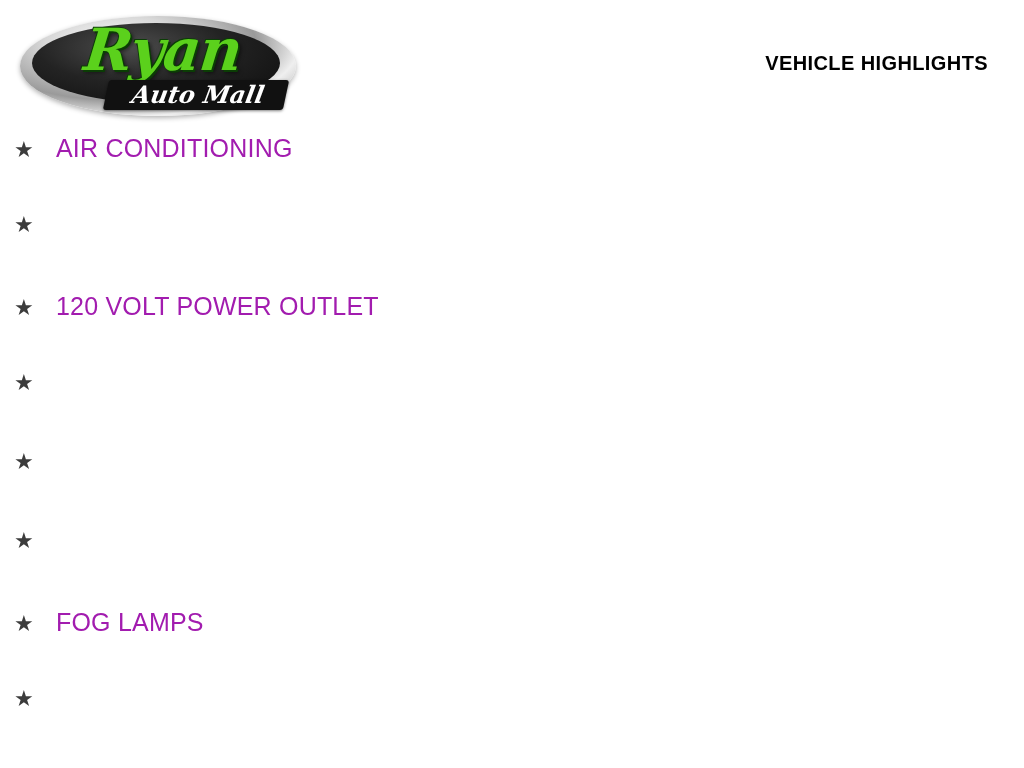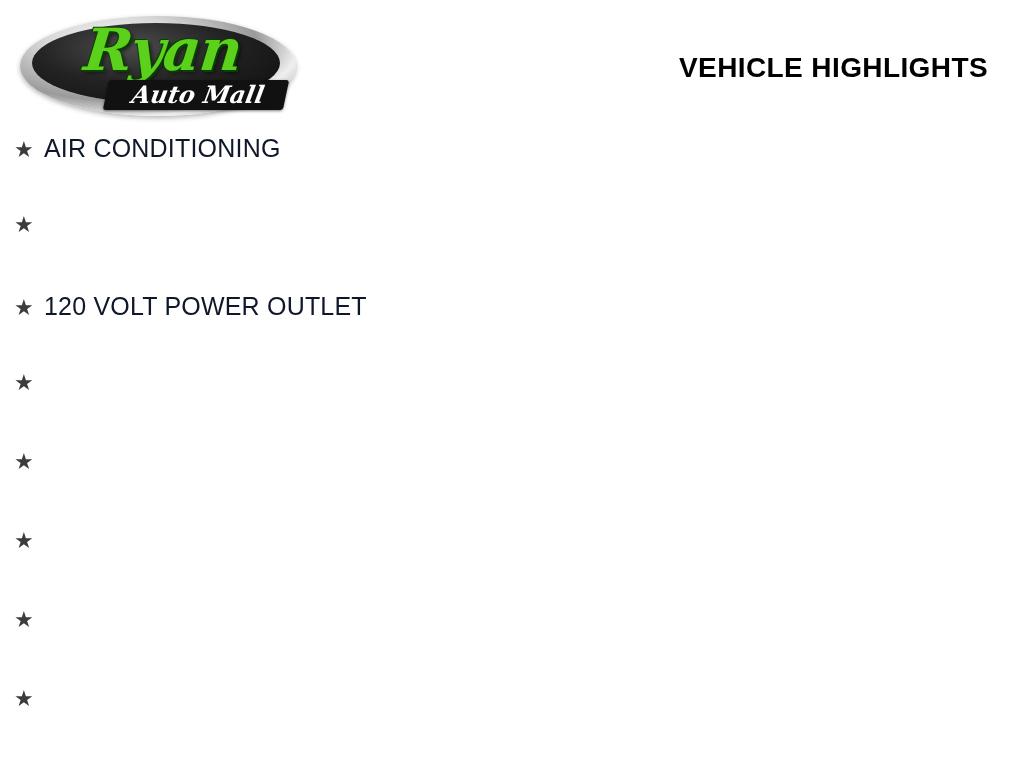--- a/index.html
+++ b/index.html
@@ -95,21 +95,21 @@
     line-height: 28px;
     color: #ffffff;
     letter-spacing: 0px;
     transform: skewX(-10deg);
   }
 
   .doc-title {
     position: absolute;
     right: 36px;
     top: 52px;
-    font-size: 28px;
+    font-size: 20px;
     font-weight: bold;
     color: #000000;
     letter-spacing: 0.4px;
     white-space: nowrap;
     text-align: center;
   }
 
   
   .highlights {
     position: absolute;
@@ -127,23 +127,24 @@
     width: 30px;
     flex: 0 0 30px;
     font-size: 22px;
     line-height: 24px;
     color: #3c3c3c;
     text-align: left;
   }
   .hl-text {
     font-size: 25px;
     line-height: 28px;
-    color: #0f172a;
+    color: #a21caf;
     letter-spacing: 0.2px;
     white-space: nowrap;
+    margin-left: 12px;
   }
 </style>
 </head>
 <body>
 
 <div class="page">
 
   <div class="header">
 
     <div class="logo">
@@ -180,20 +181,21 @@
     <div class="hl-item">
       <span class="hl-bullet">★</span>
     </div>
 
     <div class="hl-item">
       <span class="hl-bullet">★</span>
     </div>
 
     <div class="hl-item">
       <span class="hl-bullet">★</span>
+      <span class="hl-text">FOG LAMPS</span>
     </div>
 
     <div class="hl-item">
       <span class="hl-bullet">★</span>
     </div>
 
   </div>
 </div>
 
 </body></html>

